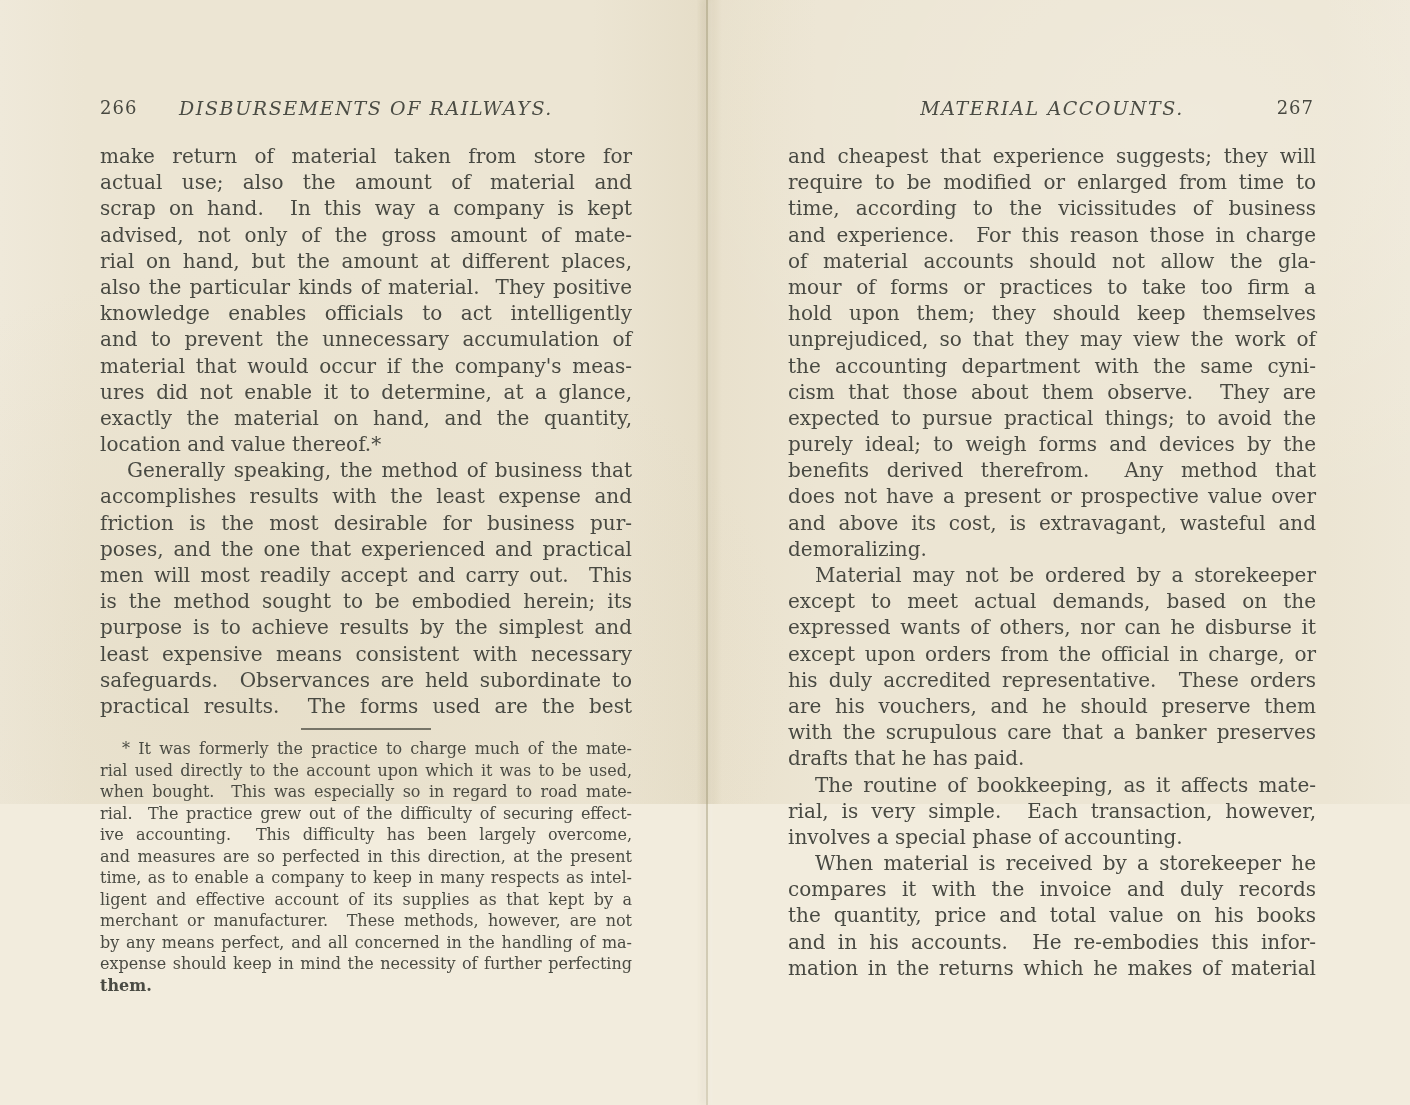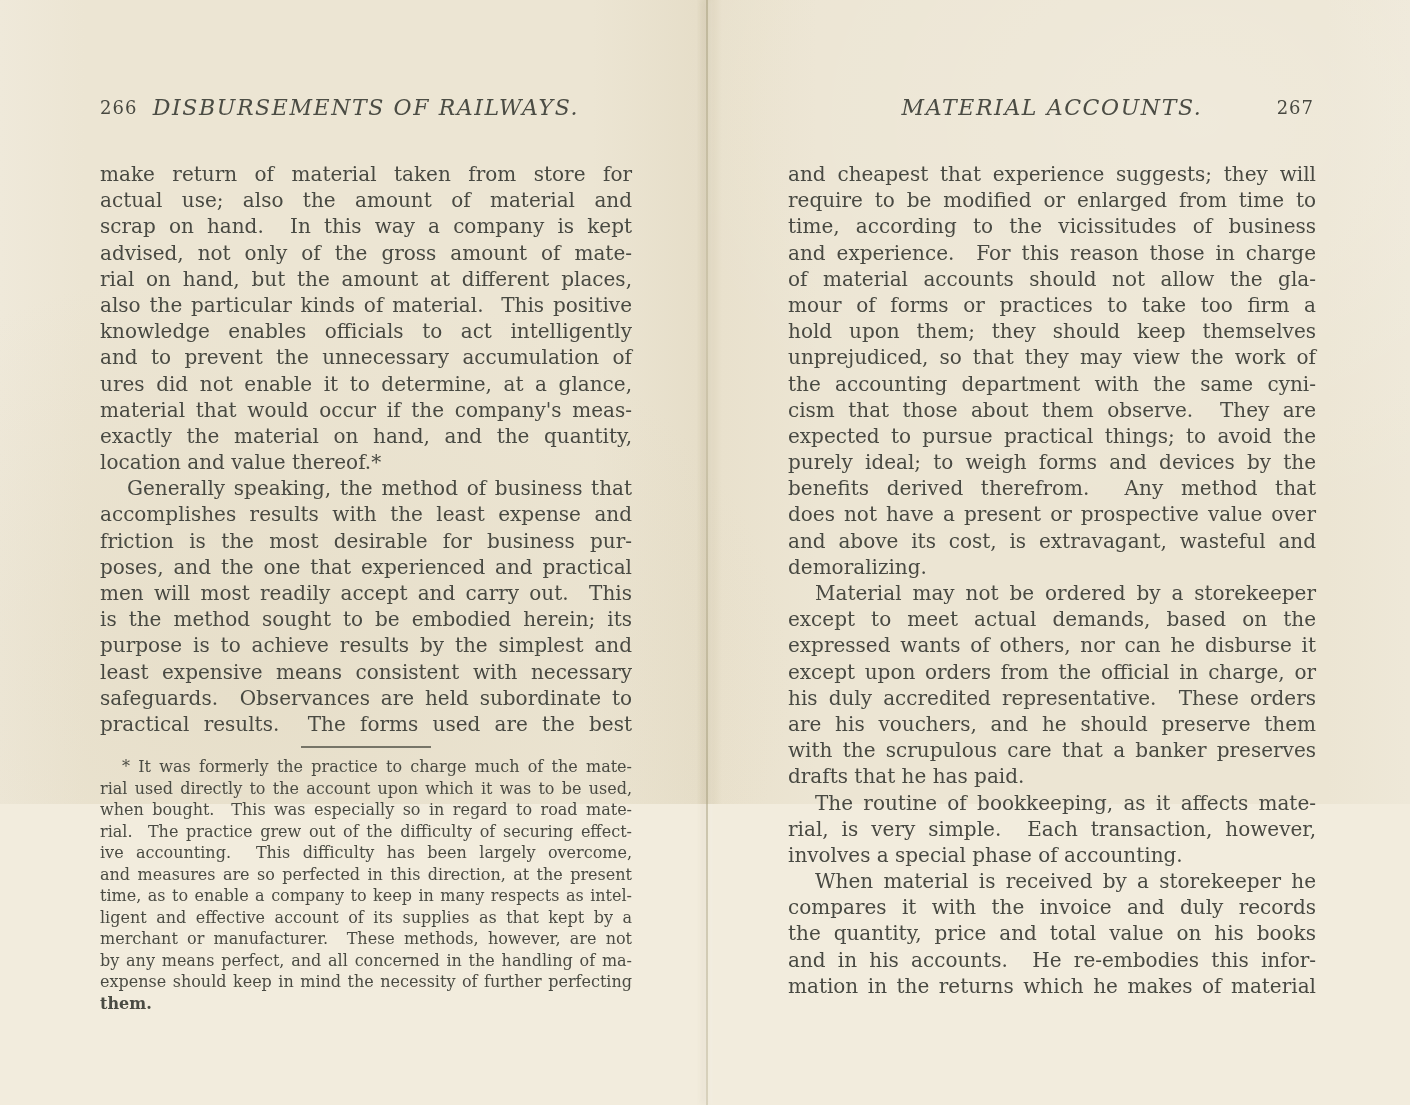--- a/index.html
+++ b/index.html
@@ -38,34 +38,34 @@
 
   .page-header {
     position: relative;
     height: 26px;
     line-height: 26px;
   }
   .running-head {
     position: absolute; left: 0; right: 0;
     text-align: center;
     font-style: italic;
-    font-size: 22px;
+    font-size: 19px;
     letter-spacing: 1.6px;
     color: #4b4c44;
   }
   .page-num {
     position: absolute;
     font-size: 18px;
     letter-spacing: 1px;
     color: #474840;
   }
   .page-num.pos-left  { left: 0; }
   .page-num.pos-right { right: 2px; }
 
-  .body-text { margin-top: 40px; }
+  .body-text { margin-top: 22px; }
 
   .line {
     font-size: 20px;
     line-height: 26.2px;
     height: 26.2px;
     text-align: justify;
     text-align-last: justify;
     text-justify: inter-word;
     white-space: pre-wrap;
     color: #484942;
@@ -104,25 +104,25 @@
     <div class="page-header">
       <span class="page-num pos-left">266</span>
       <span class="running-head">DISBURSEMENTS OF RAILWAYS.</span>
     </div>
     <div class="body-text">
         <div class="line">make return of material taken from store for</div>
         <div class="line">actual use; also the amount of material and</div>
         <div class="line">scrap on hand.  In this way a company is kept</div>
         <div class="line">advised, not only of the gross amount of mate-</div>
         <div class="line">rial on hand, but the amount at different places,</div>
-        <div class="line">also the particular kinds of material.  This positive</div>
+        <div class="line">also the particular kinds of material.  They positive</div>
         <div class="line">knowledge enables officials to act intelligently</div>
         <div class="line">and to prevent the unnecessary accumulation of</div>
+        <div class="line">material that would occur if the company's meas-</div>
         <div class="line">ures did not enable it to determine, at a glance,</div>
-        <div class="line">material that would occur if the company's meas-</div>
         <div class="line">exactly the material on hand, and the quantity,</div>
         <div class="line final">location and value thereof.*</div>
         <div class="line indent">Generally speaking, the method of business that</div>
         <div class="line">accomplishes results with the least expense and</div>
         <div class="line">friction is the most desirable for business pur-</div>
         <div class="line">poses, and the one that experienced and practical</div>
         <div class="line">men will most readily accept and carry out.  This</div>
         <div class="line">is the method sought to be embodied herein; its</div>
         <div class="line">purpose is to achieve results by the simplest and</div>
         <div class="line">least expensive means consistent with necessary</div>

